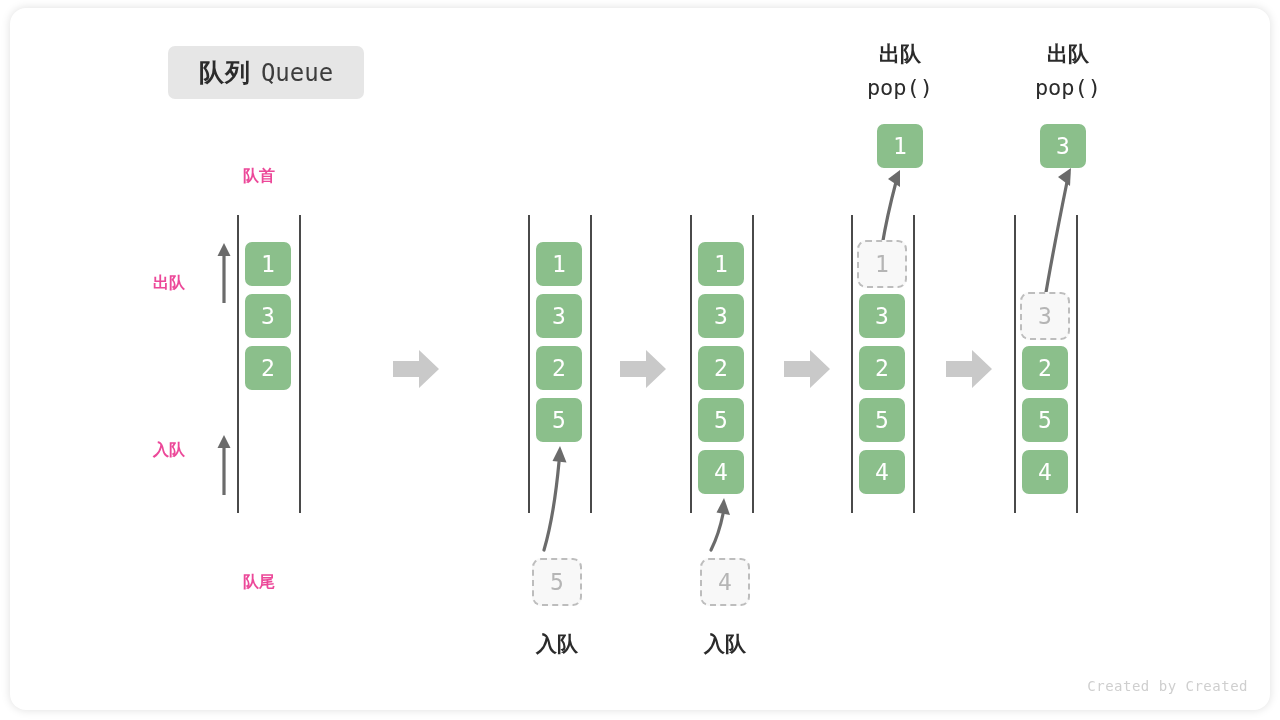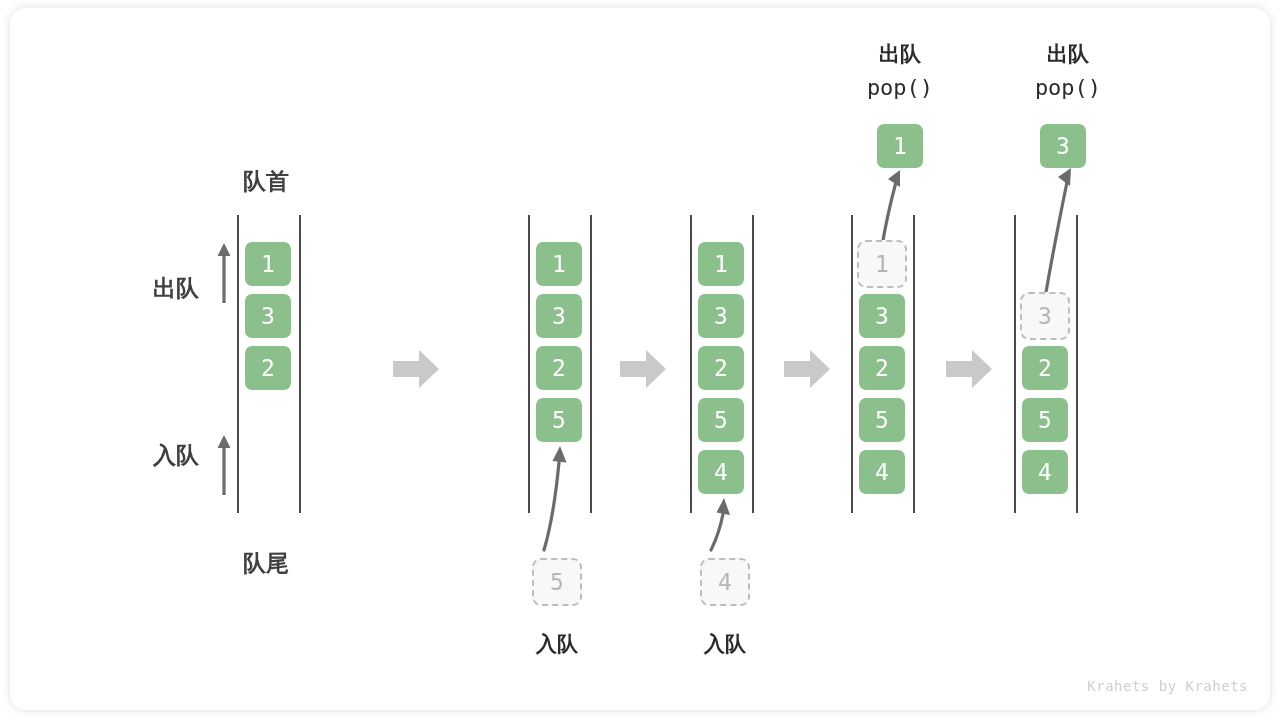--- a/index.html
+++ b/index.html
@@ -46,23 +46,23 @@
     letter-spacing: 1px;
   }
   #title-badge .en {
     font-family: "DejaVu Sans Mono", "Liberation Mono", monospace;
     font-size: 24px;
     color: #3d3d3d;
   }
 
   
   .cn-label {
-    font-size: 23px;
+    font-size: 16px;
     font-weight: bold;
-    color: #404040;
+    color: #ec4899;
     white-space: nowrap;
     font-family: Liberation Mono, monospace;
   }
   .op-label {
     text-align: center;
     white-space: nowrap;
     line-height: 1.55;
   }
   .op-label .l1 {
     font-size: 21px;
@@ -123,20 +123,24 @@
     letter-spacing: 0.5px;
   }
 
   svg { display: block; overflow: visible; }
 </style>
 </head>
 <body>
 
 <div id="card">
 
+  <div class="abs" id="title-badge">
+    <span class="cn">队列</span>
+    <span class="en">Queue</span>
+  </div>
 
   <div class="abs cn-label" style="left:233px; top:158px;">队首</div>
 
   <div class="abs rail" style="left:227px; top:207px; height:298px;"></div>
   <div class="abs rail" style="left:289px; top:207px; height:298px;"></div>
 
   <div class="abs cell filled" style="left:233px; top:232px;">1</div>
   <div class="abs cell filled" style="left:233px; top:284px;">3</div>
   <div class="abs cell filled" style="left:233px; top:336px;">2</div>
 
@@ -149,21 +153,21 @@
   </div>
 
   <div class="abs cn-label" style="left:143px; top:432px;">入队</div>
   <div class="abs" style="left:205px; top:425px;">
     <svg width="18" height="62" viewBox="0 0 18 62">
       <line x1="9" y1="62" x2="9" y2="12" stroke="#6b6b6b" stroke-width="3.2"></line>
       <path d="M9 2 L15.5 15 L2.5 15 Z" fill="#6b6b6b"></path>
     </svg>
   </div>
 
-  <div class="abs cn-label" style="left:233px; top:540px;">队尾</div>
+  <div class="abs cn-label" style="left:233px; top:564px;">队尾</div>
 
   <div class="abs step-arrow" style="left:383px; top:340px;">
     <svg width="46" height="42" viewBox="0 0 46 42">
       <path d="M0 13 H26 V2 L46 21 L26 40 V29 H0 Z" fill="#c9c9c9"></path>
     </svg>
   </div>
 
   <div class="abs rail" style="left:518px; top:207px; height:298px;"></div>
   <div class="abs rail" style="left:580px; top:207px; height:298px;"></div>
 
@@ -263,15 +267,15 @@
   </div>
 
   <div class="abs rail" style="left:1004px; top:207px; height:298px;"></div>
   <div class="abs rail" style="left:1066px; top:207px; height:298px;"></div>
 
   <div class="abs cell ghost" style="left:1010px; top:284px;">3</div>
   <div class="abs cell filled" style="left:1010px; top:336px;">2</div>
   <div class="abs cell filled" style="left:1010px; top:388px;">5</div>
   <div class="abs cell filled" style="left:1010px; top:440px;">4</div>
 
-  <div class="abs" id="credit">Krahets by Krahets</div>
+  <div class="abs" id="credit">Created by Created</div>
 
 </div>
 
 </body></html>

